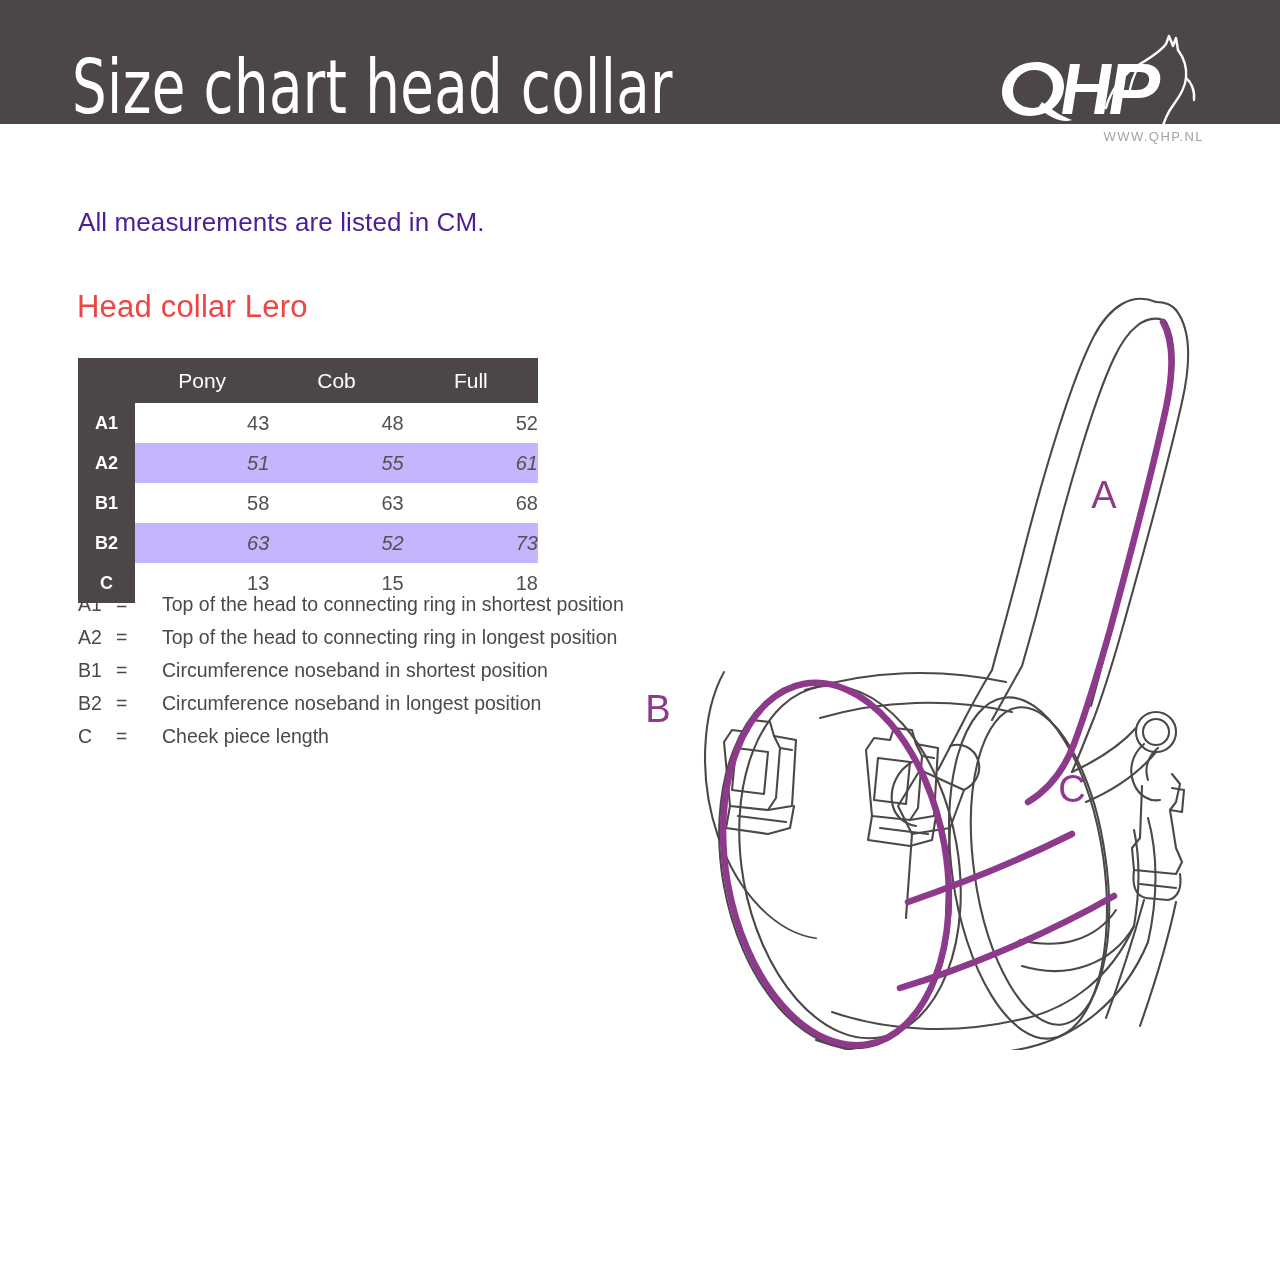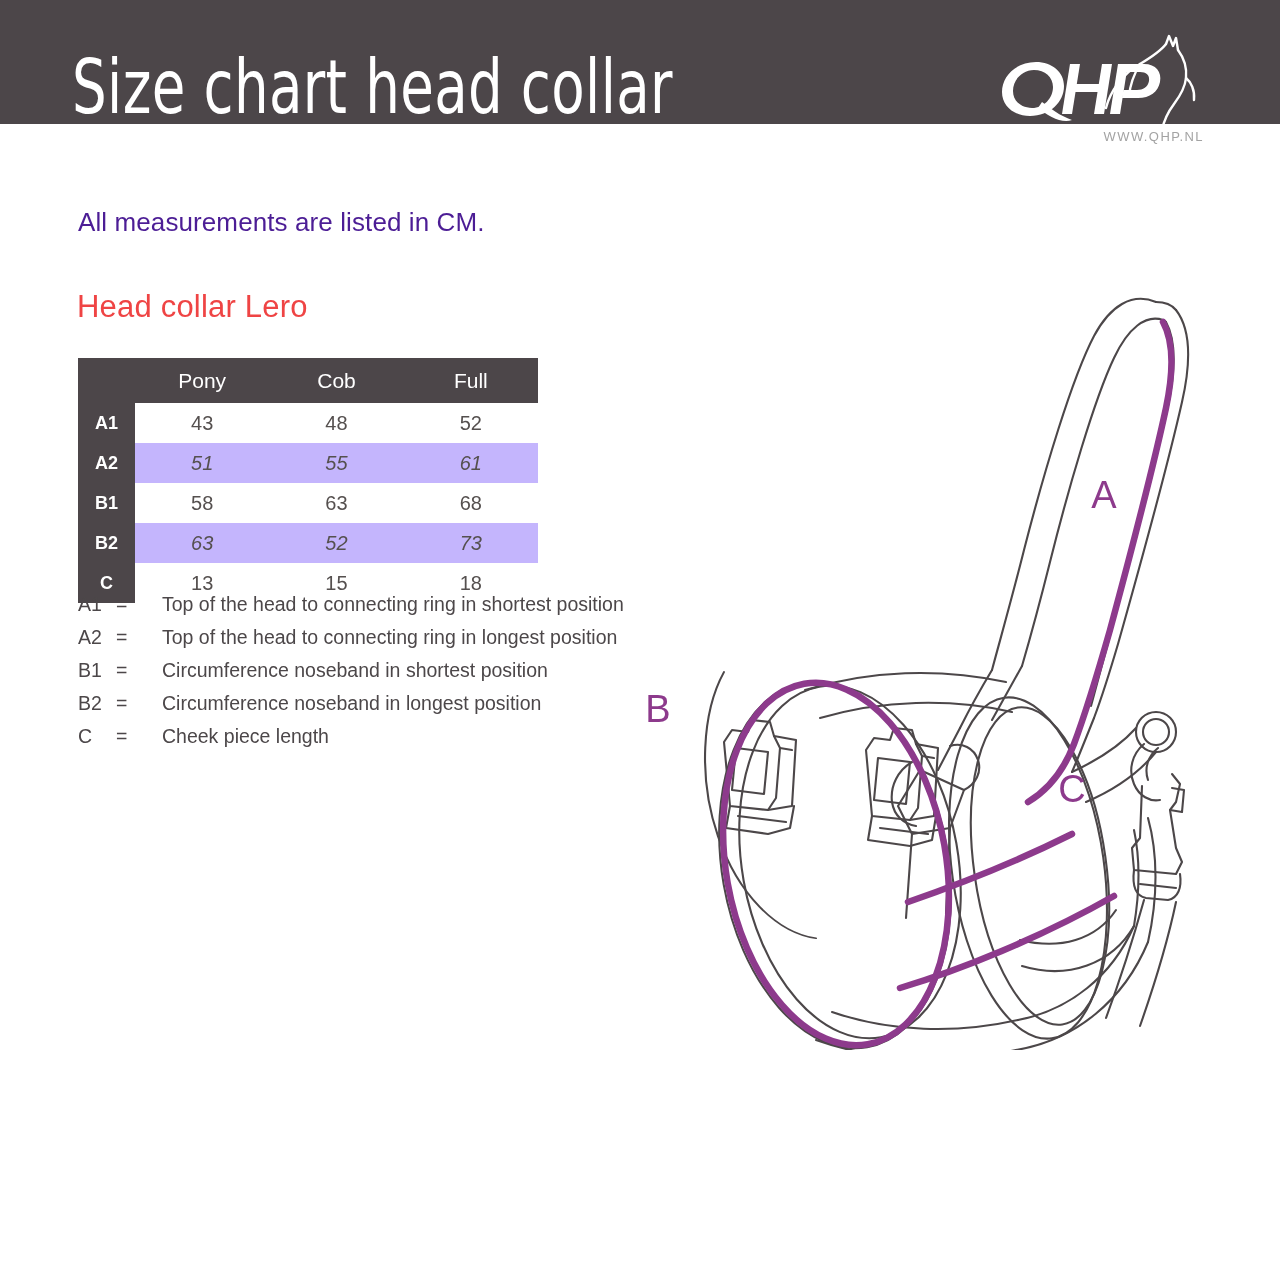--- a/index.html
+++ b/index.html
@@ -113,21 +113,21 @@
     color: #ffffff;
     width: 57px;
     height: 40px;
     font-size: 18px;
     font-weight: 700;
     text-align: center;
     vertical-align: middle;
   }
   #size-table tbody td {
     height: 40px;
-    text-align: center;
+    text-align: right;
     vertical-align: middle;
     background: #ffffff;
     font-size: 20px;
   }
   #size-table tbody tr.alt td {
     background: #c4b5fd;
     font-style: italic;
   }
 
   

